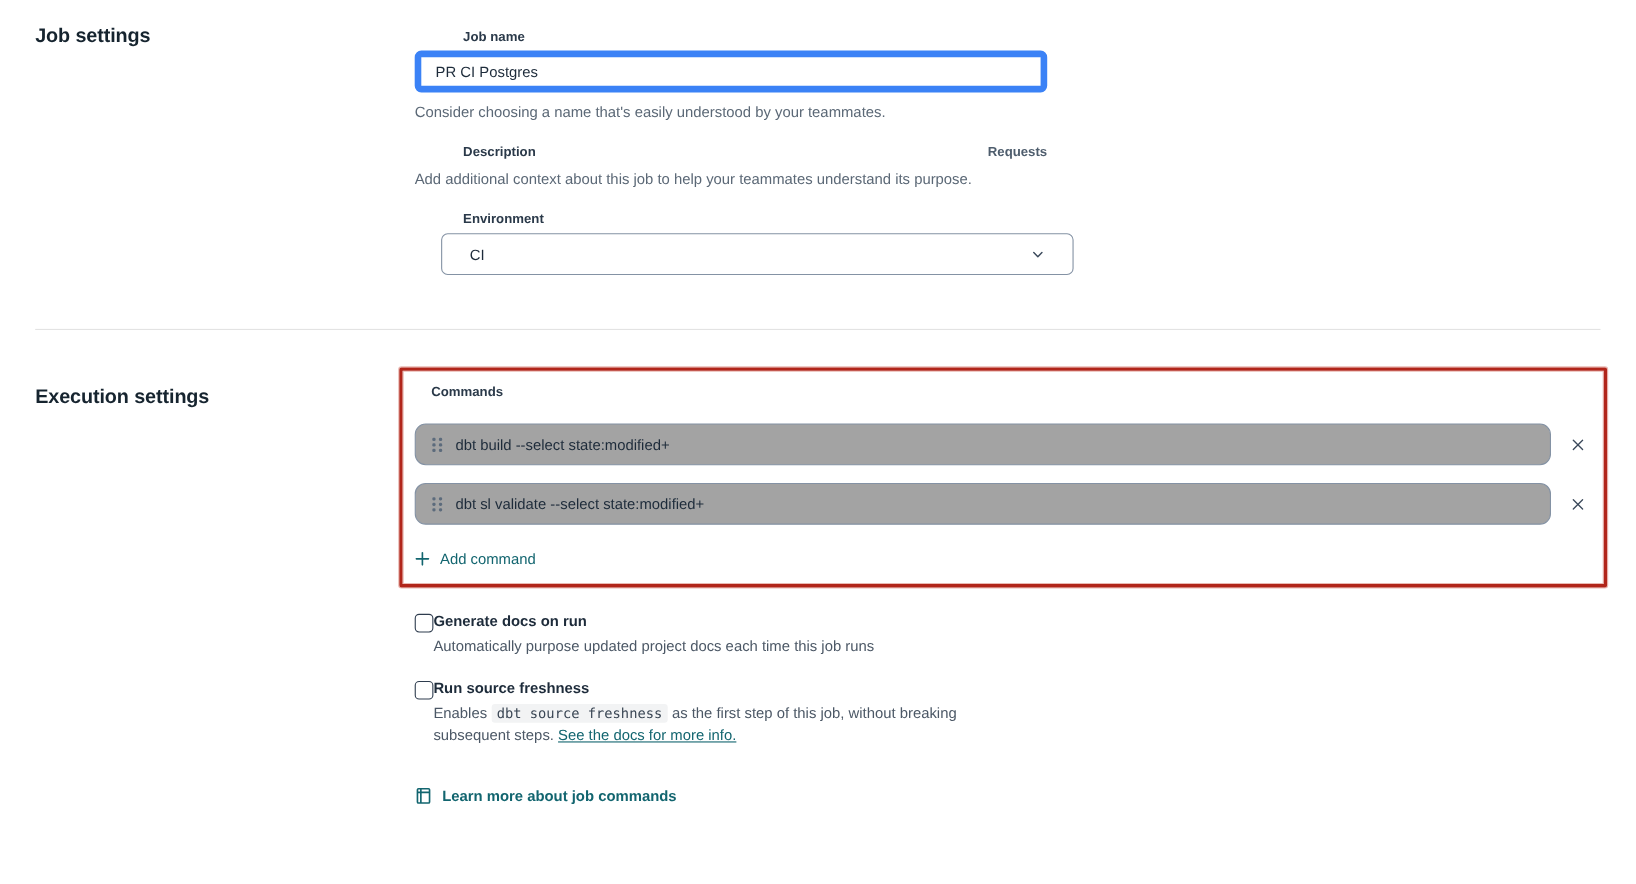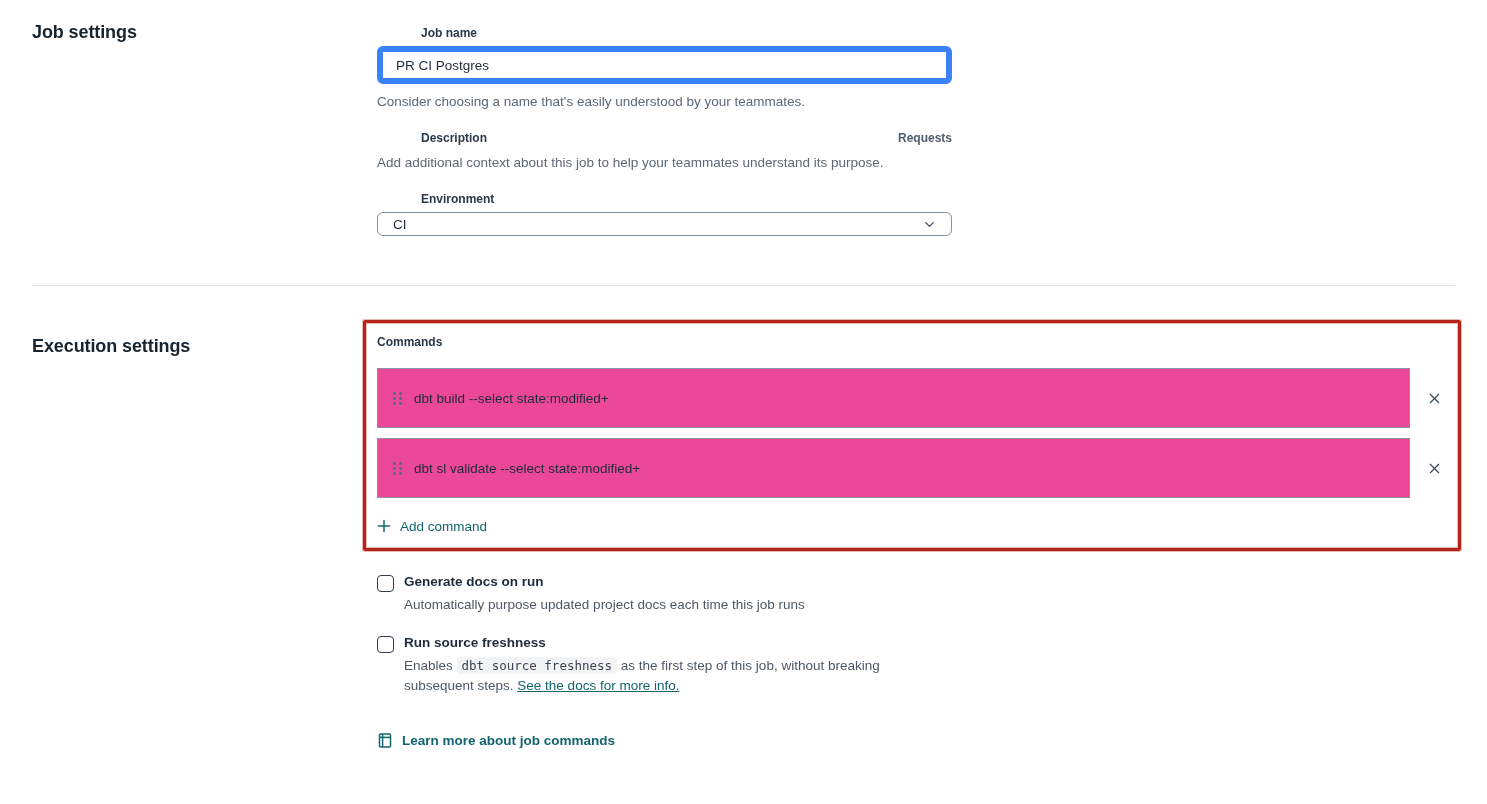--- a/index.html
+++ b/index.html
@@ -43,30 +43,31 @@
     font-size: 13.5px;
     font-family: "Liberation Sans", sans-serif;
     color: #1d2b3a;
     background: #fff;
     outline: none;
   }
   .helper-text { font-size: 13.5px; color: #5b6876; margin-top: 9px; line-height: 1.35; }
 
   .select-box {
     width: 100%;
-    height: 24px;
+    height: 38px;
     border: 1px solid #8492a4;
     border-radius: 6px;
-    padding: 0 15px;
+    padding: 0 25px;
     font-size: 13.5px;
     display: flex;
     align-items: center;
     justify-content: space-between;
     background: #fff;
     cursor: pointer;
+    margin-left: 24px;
   }
 
   .divider {
     height: 1px;
     background: #e3e3e3;
     margin: 0 32px;
   }
   .divider.top-divider { margin-top: 49px; }
 
   
@@ -75,32 +76,32 @@
   .s2 .col-heading .section-heading { margin-top: 16px; }
   .col-exec { width: 1098px; flex: none; }
 
   .annotation-box {
     width: 1098px;
     border: 3px solid #b1251a;
     box-shadow: 0 0 0 1px #eab9b3, inset 0 0 0 1px #eab9b3;
     border-radius: 2px;
     padding: 12px 0 11px 11px;
   }
-  .commands-label { font-size: 12px; font-weight: 700; color: #2a3949; }
+  .commands-label { font-size: 12px; font-weight: 700; color: #2a3949; margin-left: 15px; }
 
   .command-row { display: flex; align-items: center; margin-top: 10px; }
   .command-row.first { margin-top: 19px; }
   .command-box {
     flex: 1;
-    height: 60px;
+    height: 38px;
     border: 1px solid #8492a4;
-    border-radius: 0;
+    border-radius: 10px;
     display: flex;
     align-items: center;
-    background: #ec4899;
+    background: #a3a3a3;
   }
   .drag-handle {
     width: 10px;
     margin: 0 11px 0 15px;
     display: grid;
     grid-template-columns: repeat(2, 3px);
     gap: 2.5px 3px;
     cursor: grab;
   }
   .drag-handle i {
@@ -138,21 +139,21 @@
     margin-top: 21px;
     border: none;
     background: none;
     color: #12656f;
     font-size: 13.5px;
     font-family: "Liberation Sans", sans-serif;
     cursor: pointer;
     padding: 0;
   }
 
-  .check-group { display: flex; gap: 10px; padding-left: 14px; margin-top: 23px; }
+  .check-group { display: flex; padding-left: 14px; margin-top: 23px; }
   .check-group + .check-group { margin-top: 19px; }
   .checkbox {
     width: 17px; height: 17px;
     border: 1.5px solid #2e3c4e;
     border-radius: 4px;
     background: #fff;
     flex: none;
     margin-top: 1px;
     cursor: pointer;
   }

